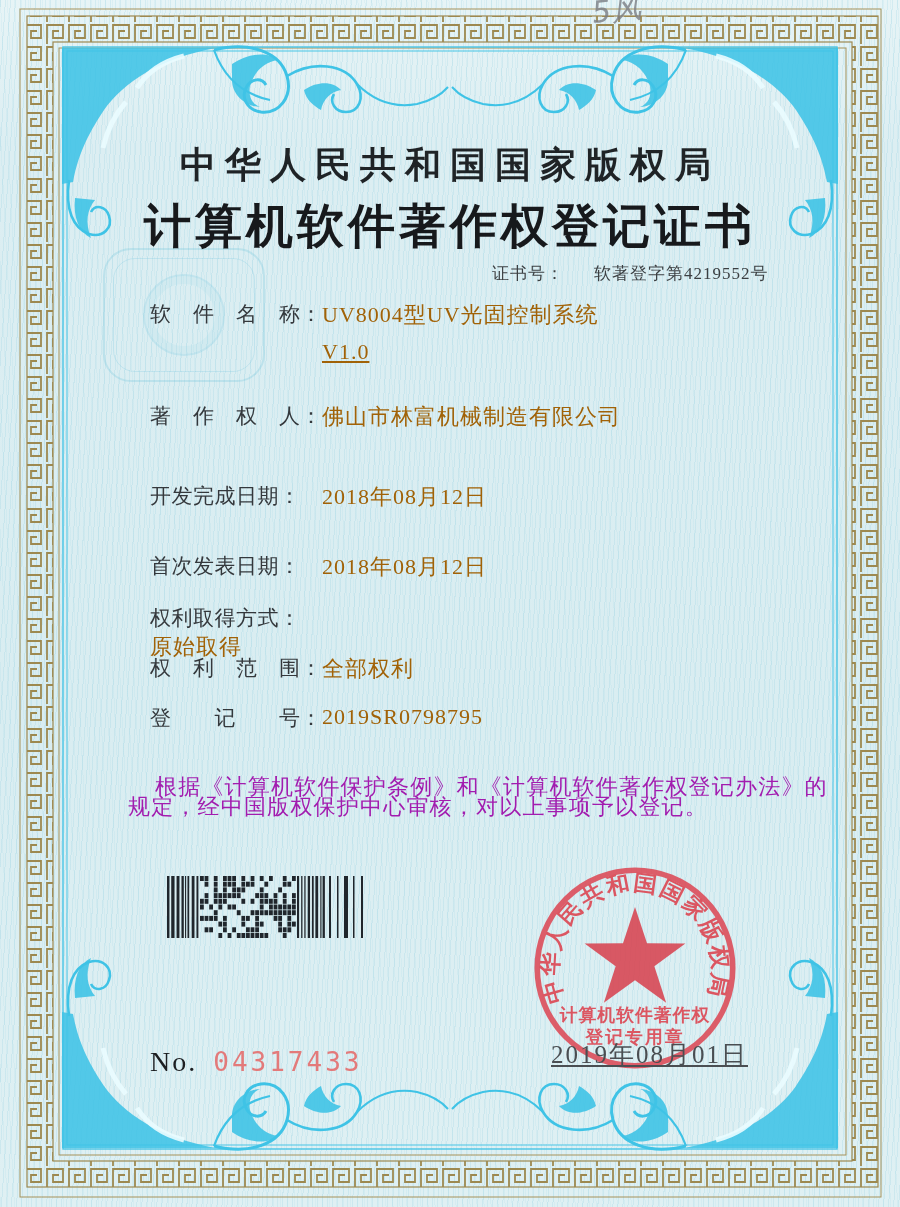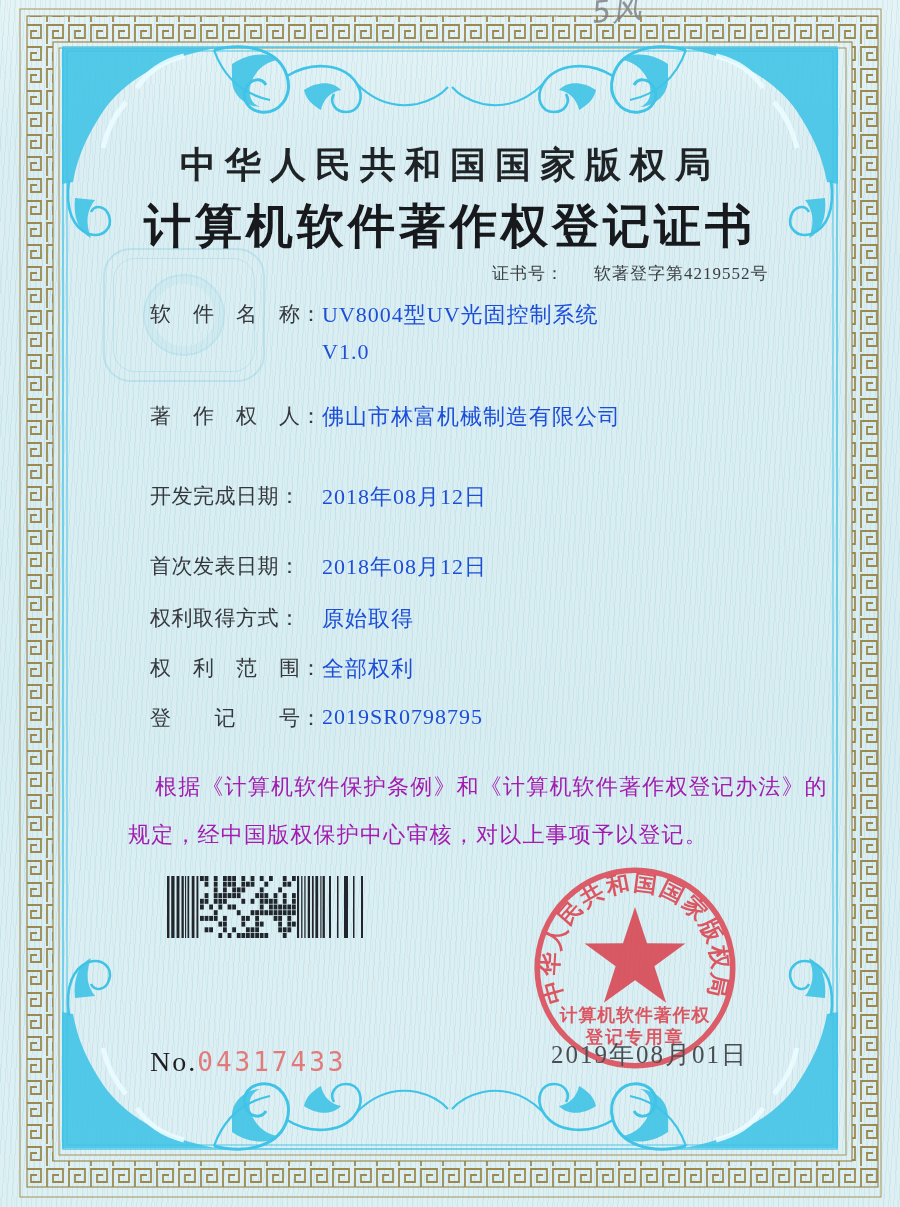--- a/index.html
+++ b/index.html
@@ -43,36 +43,36 @@
   .cert-title{
     position:absolute; left:0; top:195px; width:100%; text-align:center;
     font-size:47px; font-weight:800; letter-spacing:4px; color:#17191c; white-space:nowrap;
   }
   .cert-no{
     position:absolute; left:492px; top:262px; font-size:17px; color:#3b3f42; letter-spacing:1px;
   }
   .cert-no .v{margin-left:30px;}
   .row{position:absolute; left:113px; display:flex; align-items:flex-start; font-size:22px; color:#34383c;margin-left:37px;}
   .row .label{width:172px; flex:0 0 auto; font-size:21px; letter-spacing:.5px;}
-  .row .value{letter-spacing:1px; color:#1d4ed8;}
+  .row .value{letter-spacing:1px; color:#a16207;}
   .r0{top:300px;} .r1{top:402px;} .r2{top:482px;} .r3{top:552px;}
-  .r4{top:604px;} .r5{top:654px;} .r6{top:704px;}
-  .v2{margin-top:9px;}
+  .r4{top:604px;flex-direction:column;} .r5{top:654px;} .r6{top:704px;}
+  .v2{margin-top:9px;text-decoration:underline;}
   .para{position:absolute; font-size:22px; color:#a21caf; letter-spacing:1.2px; white-space:nowrap;}
   .p1{left:155px; top:772px;}
-  .p2{left:112px; top:820px;padding-left:16px;}
+  .p2{left:112px; top:792px;padding-left:16px;}
   .barcode-wrap{position:absolute; left:167px; top:876px; width:202px; height:62px;}
   .seal{position:absolute; left:523px; top:856px; width:224px; height:224px; opacity:.93; mix-blend-mode:multiply;}
   .seal-date{
-    position:absolute; left:551px; top:1038px; font-size:25px; color:#4a4e52; letter-spacing:2px; z-index:3;
+    position:absolute; left:551px; top:1038px; font-size:25px; color:#4a4e52; letter-spacing:2px; z-index:3;text-decoration:underline;
   }
   .serial{position:absolute; left:150px; top:1046px; display:flex; align-items:center; z-index:3;}
   .serial .no{font-size:28px; color:#1d1f22; letter-spacing:2px;}
   .serial .digits{
-    font-family:"DejaVu Sans Mono","Liberation Mono",monospace;
+    margin-left:16px; font-family:"DejaVu Sans Mono","Liberation Mono",monospace;
     font-size:26px; color:#e37a7a; letter-spacing:3px;
   }
 </style>
 </head>
 <body>
 
 <div class="page">
 
   <svg class="frame-svg" width="900" height="1207" viewBox="0 0 900 1207">
     <defs>

